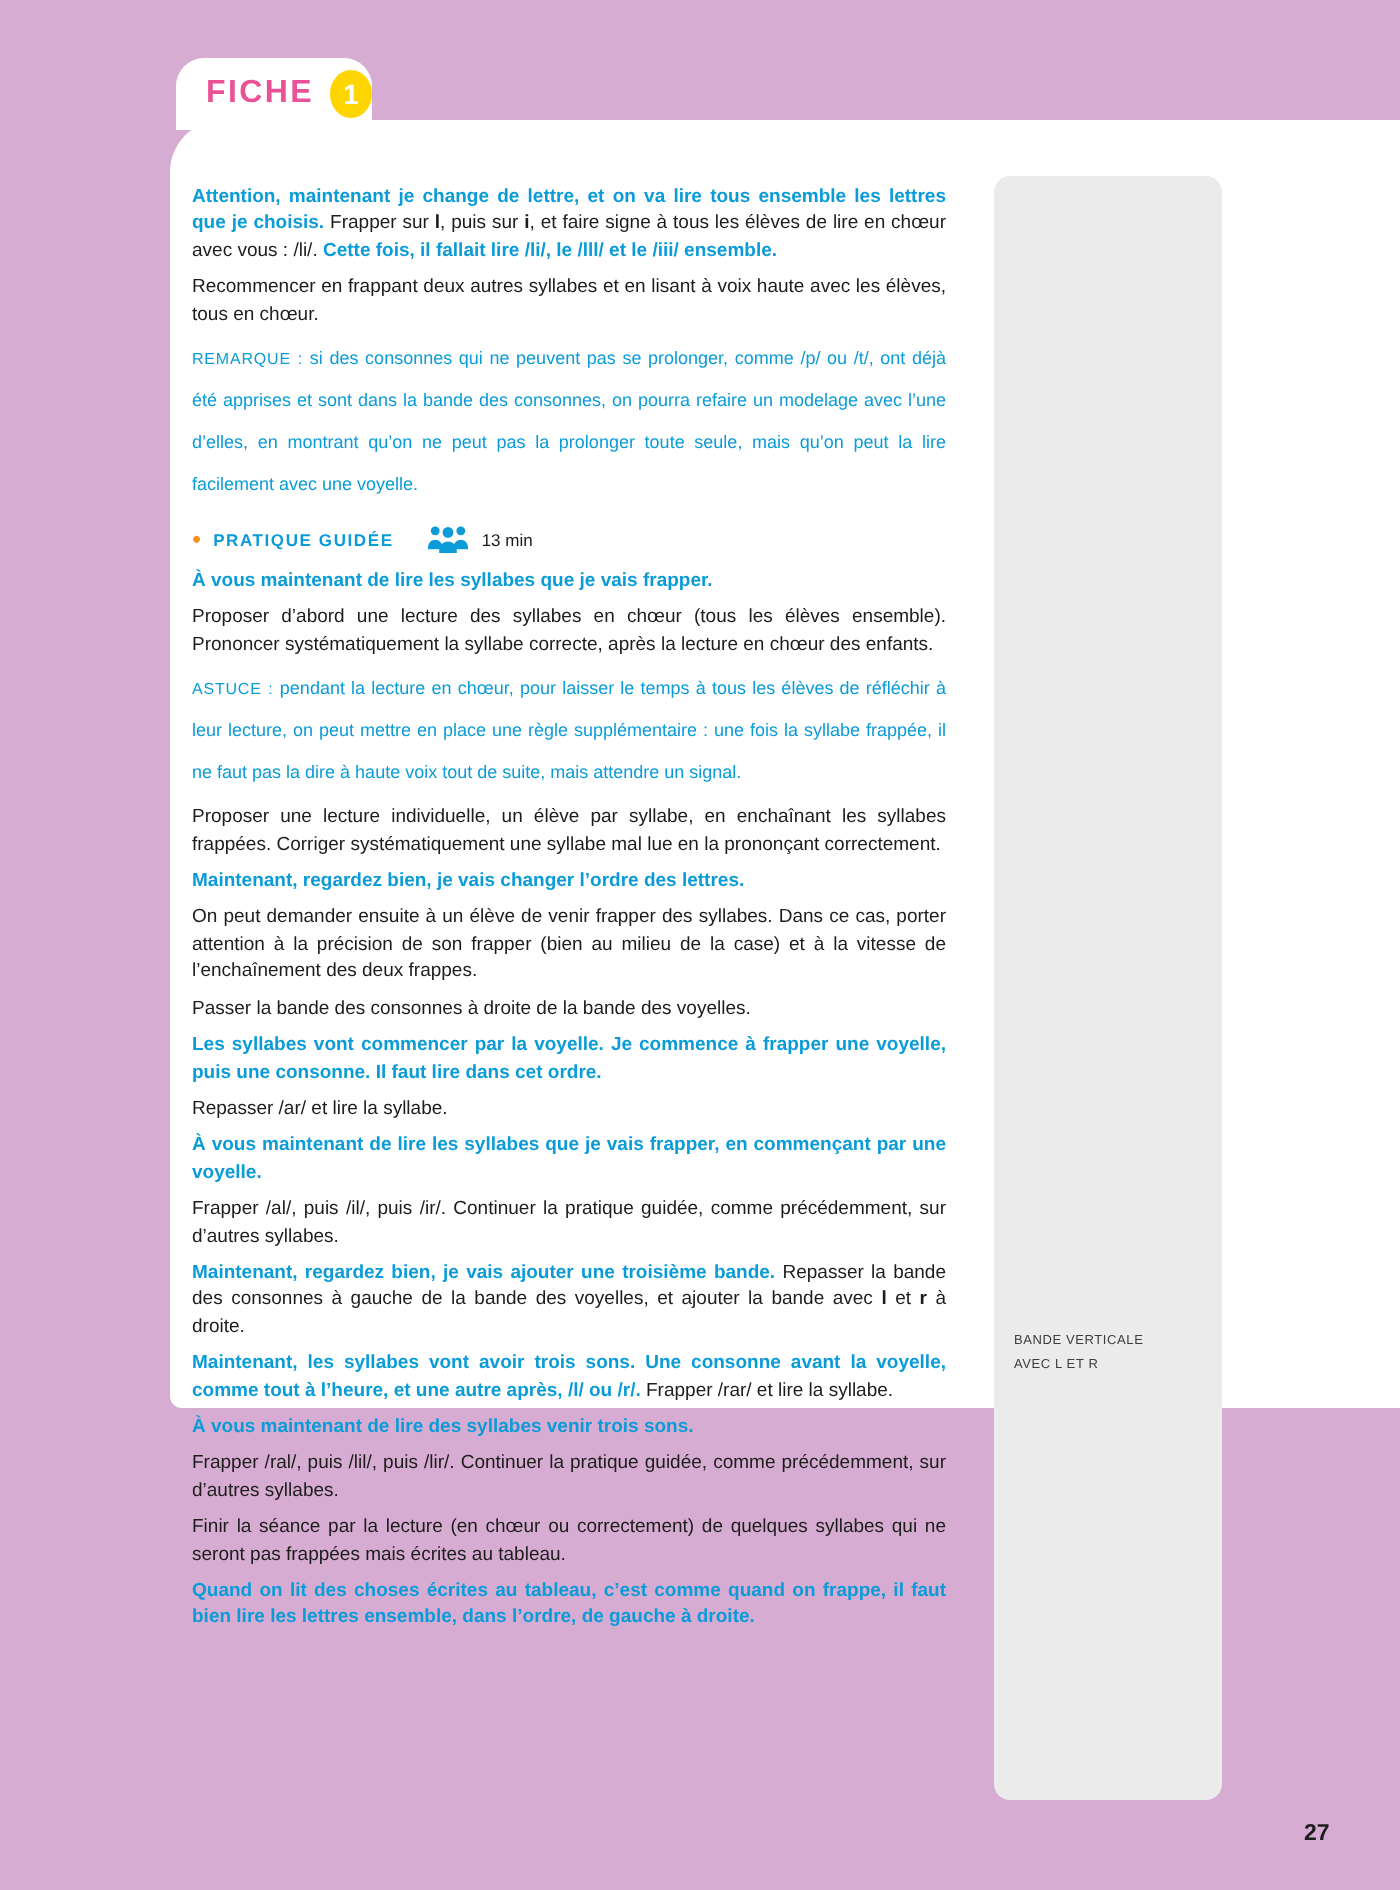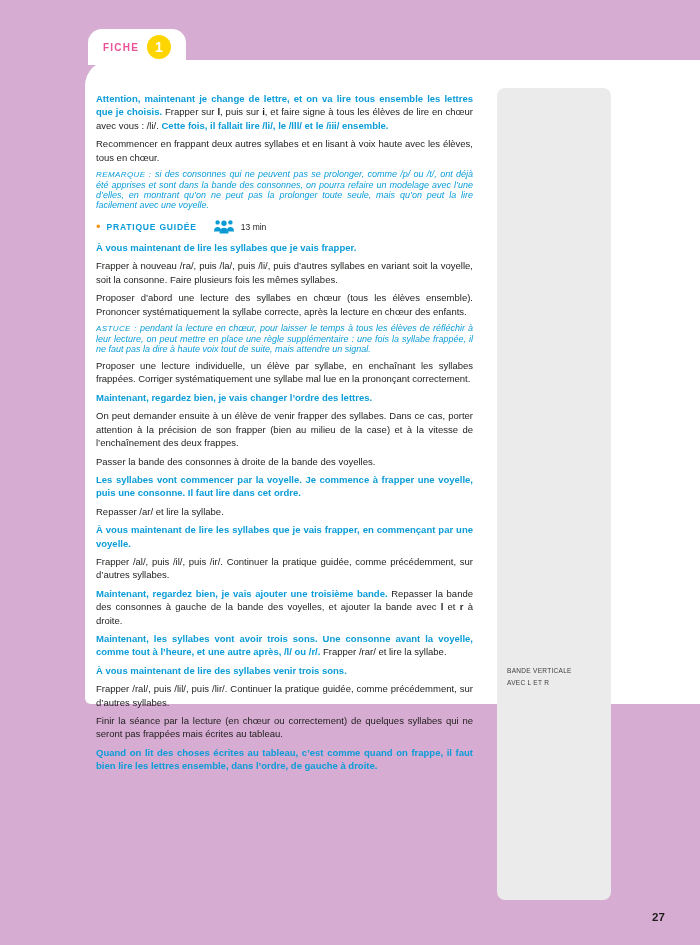--- a/index.html
+++ b/index.html
@@ -8,34 +8,34 @@
     position:relative;
     background: var(--frame-purple, #d6acd2);
     font-family: "Liberation Sans", sans-serif;
     overflow:hidden;
   }
   .tab {
     position:absolute; left:88px; top:29px; height:36px; width:98px;
     background:#fff; border-radius:14px 14px 0 0;
     display:flex; align-items:center; padding-left:15px; gap:8px; z-index:2;
   }
-  .fiche-label { color: var(--tab-pink, #ea5297); font-weight:700; font-size:10px; letter-spacing:1.2px; }
+  .fiche-label { color: var(--tab-pink, #ea5297); font-weight:700; font-size:16px; letter-spacing:1.2px; }
   .fiche-badge {
     width:24px; height:24px; border-radius:50%;
     background: var(--badge-yellow, #ffd500); color:#fff;
     font-weight:700; font-size:14px;
     display:flex; align-items:center; justify-content:center;
   }
   .page {
     position:absolute; left:85px; top:60px; width:615px; height:644px;
     background:#fff; border-radius:26px 0 0 6px; z-index:1;
   }
   .content { position:absolute; left:11px; top:32px; width:377px; }
   p.para { font-size:9.5px; line-height:13.4px; text-align:justify; color:#1d1d1b; margin-bottom:5px; }
-  p.note { font-size:9px; line-height:10px; text-align:justify; font-style:italic;
+  p.note { font-size:9px; line-height:21px; text-align:justify; 
            color: var(--accent-blue, #0b9cd8); margin-bottom:5px; }
   .speech { color: var(--accent-blue, #0b9cd8); font-weight:700; }
   .body { color:#1d1d1b; }
   .body-bold { color:#1d1d1b; font-weight:700; }
   .body-underline { color:#1d1d1b; }
   .note-label { font-size:8px; letter-spacing:0.4px; }
   .section-heading { display:flex; align-items:center; margin:9px 0 7px; }
   .bullet { color: var(--bullet-orange, #f7941d); font-size:13px; margin-right:6px; line-height:1; }
   .heading-label { color: var(--accent-blue, #0b9cd8); font-weight:700; font-size:8.5px; letter-spacing:0.8px; }
   .group-icon { margin:0 6px 0 16px; display:inline-flex; color: var(--accent-blue, #0b9cd8); }
@@ -74,21 +74,20 @@
             <path d="M1 12c0-2.6 1.6-4.1 3.6-4.1S8.2 9.4 8.2 12v.6H1z"></path>
             <circle cx="17.4" cy="3.4" r="2.2"></circle>
             <path d="M13.8 12c0-2.6 1.6-4.1 3.6-4.1S21 9.4 21 12v.6h-7.2z"></path>
             <circle cx="11" cy="4.2" r="2.7"></circle>
             <path d="M6.6 13.6c0-3.1 2-4.8 4.4-4.8s4.4 1.7 4.4 4.8v.9H6.6z"></path>
           </svg>
         </span>
         <span class="duration">13 min</span>
       </div>
       <p class="para"><span class="speech">À vous maintenant de lire les syllabes que je vais frapper.</span></p>
-      <p class="para"><span class="body">Frapper à nouveau /ra/, puis /la/, puis /li/, puis d’autres syllabes en variant soit la voyelle, soit la consonne. Faire plusieurs fois les mêmes syllabes.</span></p>
       <p class="para"><span class="body">Proposer d’abord une lecture des syllabes en chœur (tous les élèves ensemble). Prononcer systématiquement la syllabe correcte, </span><span class="body-underline">après</span><span class="body"> la lecture en chœur des enfants.</span></p>
       <p class="note"><span class="note-label">ASTUCE : </span><span>pendant la lecture en chœur, pour laisser le temps à tous les élèves de réfléchir à leur lecture, on peut mettre en place une règle supplémentaire : une fois la syllabe frappée, il ne faut pas la dire à haute voix tout de suite, mais attendre un signal.</span></p>
       <p class="para"><span class="body">Proposer une lecture individuelle, un élève par syllabe, en enchaînant les syllabes frappées. Corriger systématiquement une syllabe mal lue en la prononçant correctement.</span></p>
       <p class="para"><span class="speech">Maintenant, regardez bien, je vais changer l’ordre des lettres.</span></p>
       <p class="para"><span class="body">On peut demander ensuite à un élève de venir frapper des syllabes. Dans ce cas, porter attention à la précision de son frapper (bien au milieu de la case) et à la vitesse de l’enchaînement des deux frappes.</span></p>
       <p class="para"><span class="body">Passer la bande des consonnes à droite de la bande des voyelles.</span></p>
       <p class="para"><span class="speech">Les syllabes vont commencer par la voyelle. Je commence à frapper une voyelle, puis une consonne. Il faut lire dans cet ordre.</span></p>
       <p class="para"><span class="body">Repasser /ar/ et lire la syllabe.</span></p>
       <p class="para"><span class="speech">À vous maintenant de lire les syllabes que je vais frapper, en commençant par une voyelle.</span></p>
       <p class="para"><span class="body">Frapper /al/, puis /il/, puis /ir/. Continuer la pratique guidée, comme précédemment, sur d’autres syllabes.</span></p>

